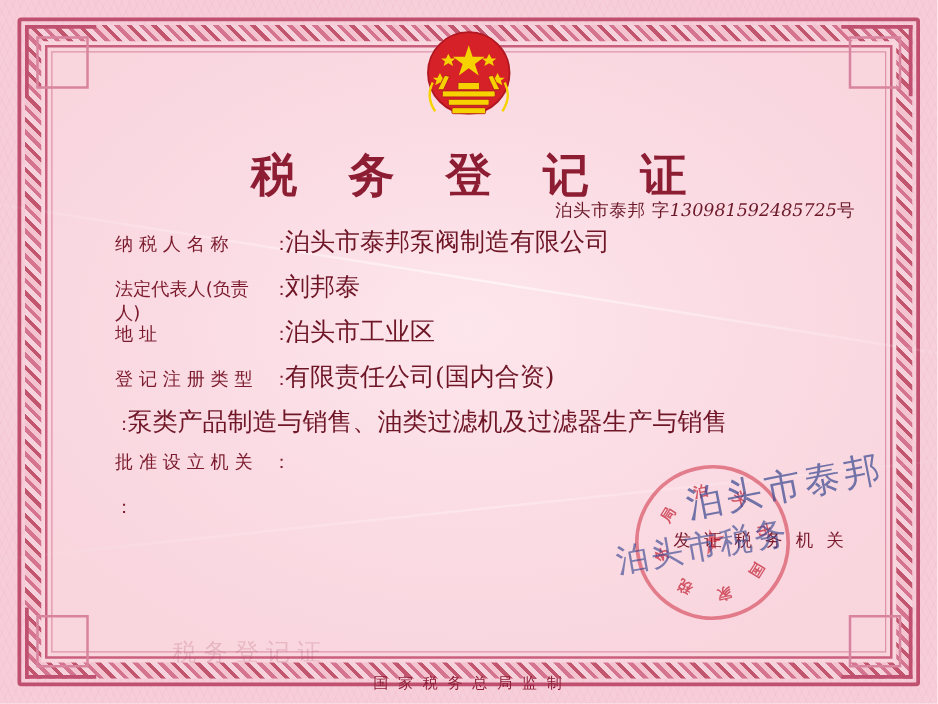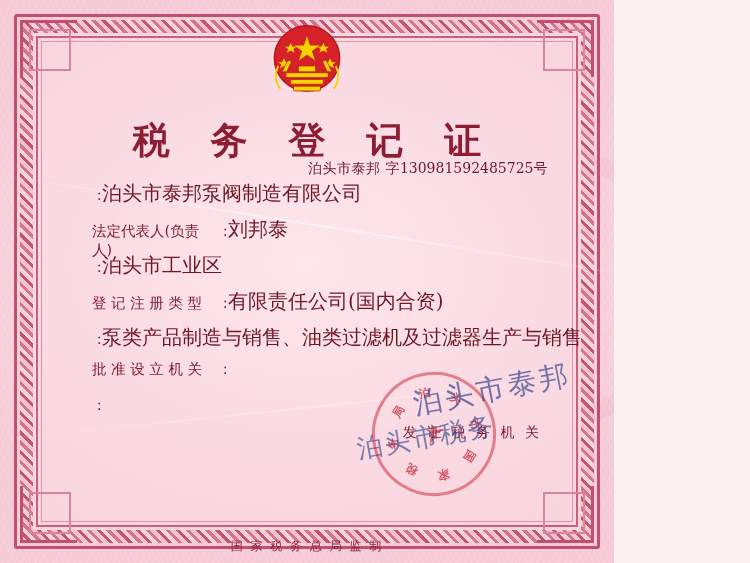--- a/index.html
+++ b/index.html
@@ -9,21 +9,21 @@
   body {
     width: 750px;
     height: 563px;
     overflow: hidden;
     background: #fdf1f3;
     font-family: "DejaVu Sans", "Liberation Sans", sans-serif;
   }
 
   .cert {
     position: relative;
-    width: 614px;
+    width: 750px;
     height: 563px;
     background:
       radial-gradient(ellipse 420px 300px at 50% 48%, #fde4ea 0%, #fbdce4 45%, #f8d2dc 75%, #f6cdd8 100%);
     overflow: hidden;
   }
 
   
   .texture {
     position: absolute;
     inset: 0;
@@ -125,20 +125,21 @@
     top: 160px;
     font-size: 14px;
     color: #6b1828;
     letter-spacing: 0.5px;
     z-index: 5;
     white-space: nowrap;
   }
   .serial .num {
     font-family: "DejaVu Serif", "Liberation Serif", serif;
     letter-spacing: 0px;
+    font-style: italic;
   }
 
   .fields {
     position: absolute;
     left: 92px;
     top: 180px;
     width: 580px;
     z-index: 5;
   }
   .field-row {
@@ -347,29 +348,31 @@
   </div>
 
   <div class="title">税 务 登 记 证</div>
 
   <div class="serial">
     <span>泊头市泰邦 字</span><span class="num">130981592485725</span><span>号</span>
   </div>
 
   <div class="fields">
     <div class="field-row">
+      <div class="field-label">纳 税 人 名 称</div>
       <div class="field-colon">：</div>
       <div class="field-value">泊头市泰邦泵阀制造有限公司</div>
     </div>
     <div class="field-row">
       <div class="field-label">法定代表人(负责人)</div>
       <div class="field-colon">：</div>
       <div class="field-value">刘邦泰</div>
     </div>
     <div class="field-row">
+      <div class="field-label">地          址</div>
       <div class="field-colon">：</div>
       <div class="field-value">泊头市工业区</div>
     </div>
     <div class="field-row">
       <div class="field-label">登 记 注 册 类 型</div>
       <div class="field-colon">：</div>
       <div class="field-value">有限责任公司(国内合资)</div>
     </div>
     <div class="field-row">
       <div class="field-colon">：</div>
@@ -395,15 +398,16 @@
       <span class="seal-char" style="transform: rotate(180deg) translateY(-42px);">家</span>
       <span class="seal-char" style="transform: rotate(225deg) translateY(-42px);">税</span>
       <span class="seal-char" style="transform: rotate(270deg) translateY(-42px);">务</span>
       <span class="seal-char" style="transform: rotate(315deg) translateY(-42px);">局</span>
     </div>
   </div>
 
   <div class="signature">泊头市泰邦</div>
   <div class="signature2">泊头市税务</div>
 
+  <div class="bottom-watermark">税务登记证</div>
 
   <div class="footer">国 家 税 务 总 局 监 制</div>
 </div>
 
 </body></html>

